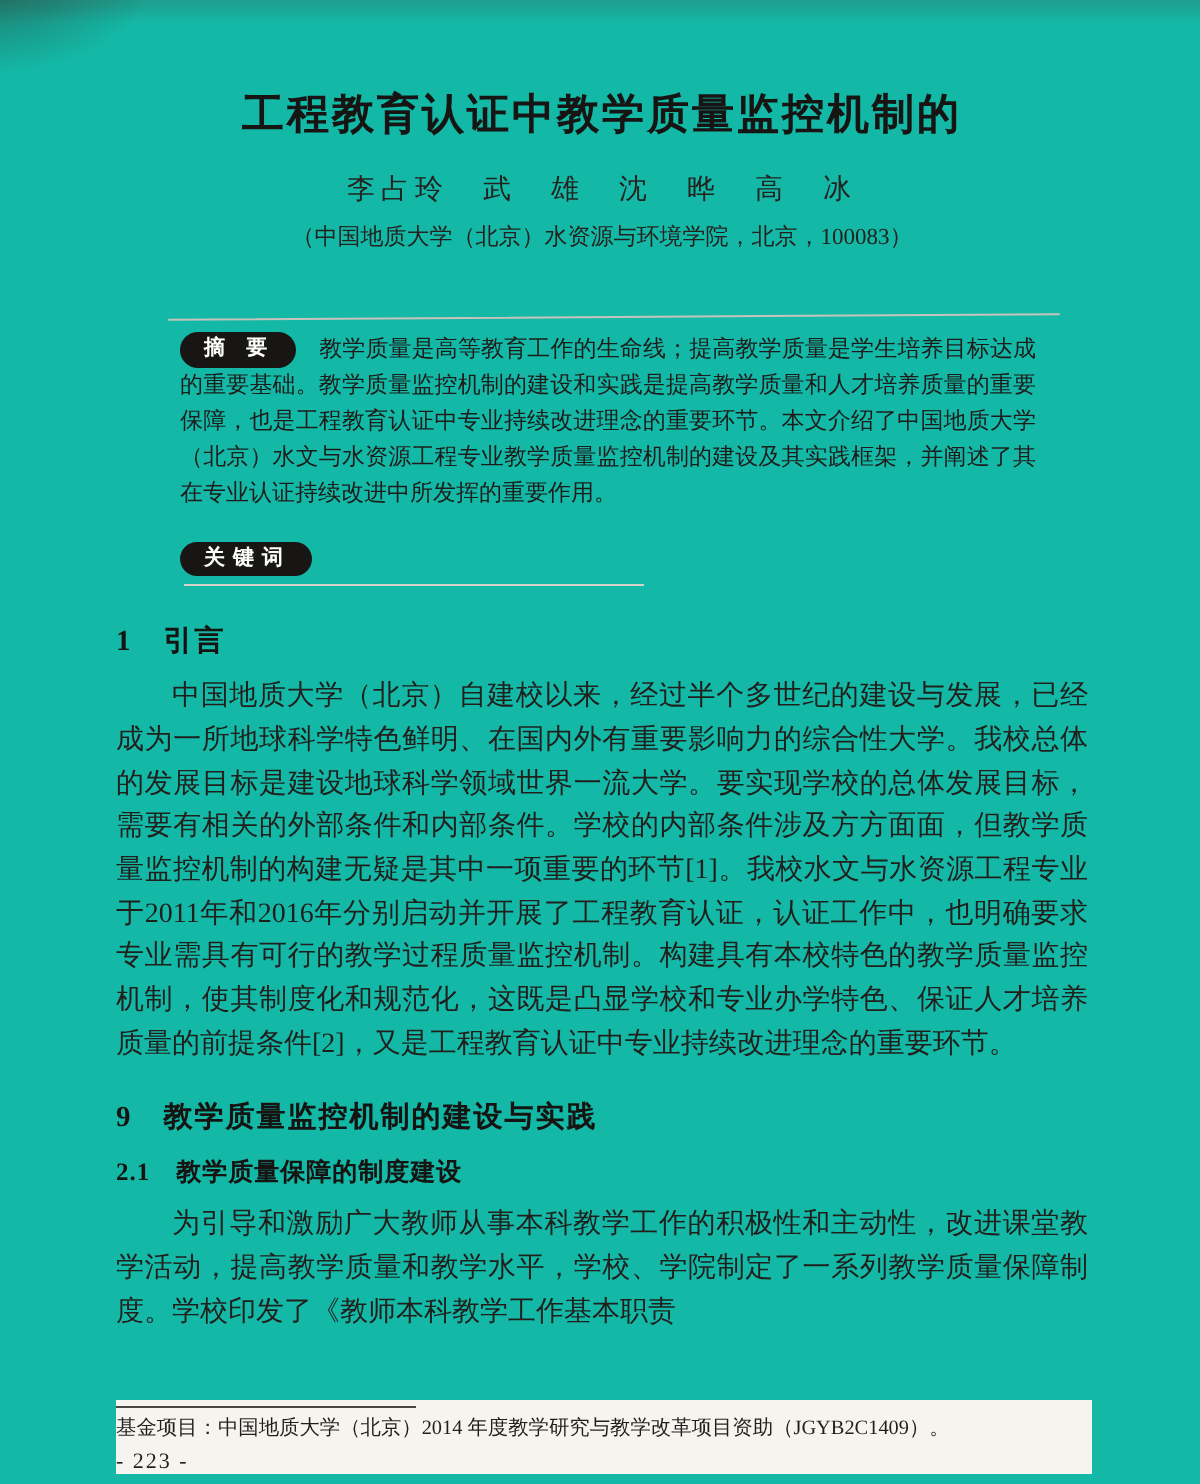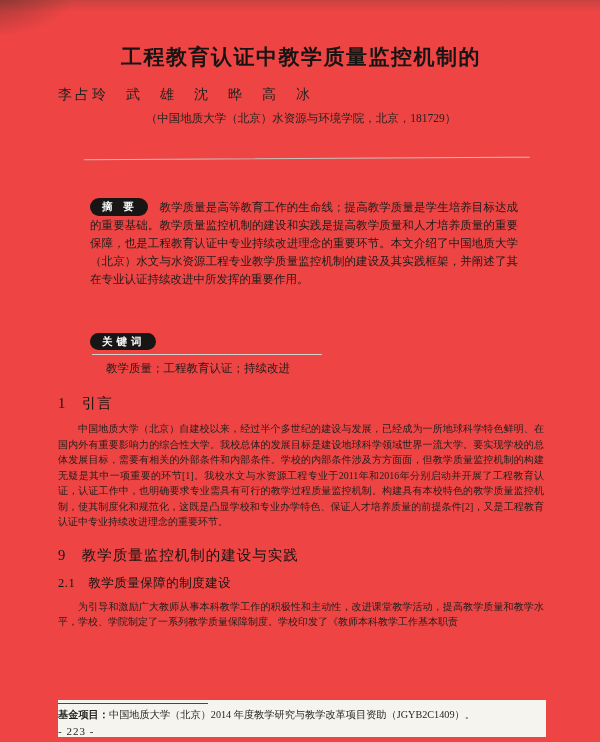--- a/index.html
+++ b/index.html
@@ -5,21 +5,21 @@
   html, body {
     margin: 0;
     padding: 0;
     background: #e9e7e2;
   }
   .page {
     position: relative;
     width: 600px;
     height: 742px;
     margin: 0 auto;
-    background: #ef4444;
+    background: #14b8a6;
     overflow: hidden;
     font-family: "Liberation Serif", "DejaVu Serif", serif;
     color: #1d1c1a;
   }
   
   .page::before {
     content: "";
     position: absolute;
     top: 0; left: 0; right: 0;
     height: 12px;
@@ -43,21 +43,21 @@
   .title {
     margin: 0 0 12px 0;
     font-size: 21px;
     font-weight: bold;
     text-align: center;
     line-height: 1.52;
     letter-spacing: 1.5px;
     color: #161513;
   }
   .authors {
-    text-align: left;
+    text-align: center;
     font-size: 14px;
     letter-spacing: 3px;
     margin-bottom: 7px;
     color: #24221f;
   }
   .affiliation {
     text-align: center;
     font-size: 11.5px;
     margin-bottom: 32px;
     color: #24221f;
@@ -79,21 +79,20 @@
     display: inline-block;
     background: #17key1614;
     background: #171614;
     color: #fdfdfb;
     font-size: 10.5px;
     font-weight: bold;
     letter-spacing: 4px;
     padding: 2px 10px 2px 12px;
     border-radius: 9px;
     line-height: 1.3;
-    margin-top: 32px;
   }
   .abstract .badge {
     margin-right: 9px;
     vertical-align: 1px;
   }
   .keywords {
     margin: 0 26px 18px 32px;
   }
   .keywords-rule {
     width: 230px;
@@ -102,34 +101,34 @@
     margin: 4px 0 0 2px;
   }
   .keywords-text {
     margin-top: 6px;
     padding-left: 16px;
     font-size: 11.5px;
   }
   .section-heading {
     margin: 16px 0 8px 0;
     font-size: 14.5px;
-    font-weight: normal;
+    font-weight: bold;
     letter-spacing: 1px;
     color: #151412;
   }
   .subsection-heading {
     margin: 10px 0 7px 0;
     font-size: 12.5px;
-    font-weight: normal;
+    font-weight: bold;
     letter-spacing: 0.5px;
     color: #151412;
   }
   .body-para {
     margin: 0 0 4px 0;
-    font-size: 10px;
+    font-size: 14px;
     line-height: 1.55;
     text-align: justify;
     text-indent: 2em;
     color: #201f1c;
   }
   .footer {
     position: absolute;
     left: 58px;
     right: 54px;
     bottom: 5px;
@@ -141,21 +140,21 @@
     height: 0;
     border-top: 1px solid #4a4742;
     margin-bottom: 4px;
   }
   .footnote {
     font-size: 10.2px;
     line-height: 1.35;
     color: #201f1c;
   }
   .footnote-label {
-    font-weight: bold;
+    font-weight: normal;
   }
   .page-number {
     text-align: left;
     font-size: 11px;
     letter-spacing: 1px;
     margin-top: 3px;
     padding-right: 6px;
     color: #24221f;
   }
 </style>
@@ -164,33 +163,32 @@
 
 <div class="page">
   <div class="content">
 
     <h1 class="title">
       <span>工程教育认证中教学质量监控机制的</span><br>
     </h1>
 
     <div class="authors">李占玲　武　雄　沈　晔　高　冰</div>
 
-    <div class="affiliation">（中国地质大学（北京）水资源与环境学院，北京，181729）</div>
+    <div class="affiliation">（中国地质大学（北京）水资源与环境学院，北京，100083）</div>
 
     <div class="scan-line"></div>
 
     <div class="abstract">
       <span class="badge">摘 要</span>
       <span>教学质量是高等教育工作的生命线；提高教学质量是学生培养目标达成的重要基础。教学质量监控机制的建设和实践是提高教学质量和人才培养质量的重要保障，也是工程教育认证中专业持续改进理念的重要环节。本文介绍了中国地质大学（北京）水文与水资源工程专业教学质量监控机制的建设及其实践框架，并阐述了其在专业认证持续改进中所发挥的重要作用。</span>
     </div>
 
     <div class="keywords">
       <span class="badge">关键词</span>
       <div class="keywords-rule"></div>
-      <div class="keywords-text">教学质量；工程教育认证；持续改进</div>
     </div>
 
     <h2 class="section-heading">1　引言</h2>
     <p class="body-para">中国地质大学（北京）自建校以来，经过半个多世纪的建设与发展，已经成为一所地球科学特色鲜明、在国内外有重要影响力的综合性大学。我校总体的发展目标是建设地球科学领域世界一流大学。要实现学校的总体发展目标，需要有相关的外部条件和内部条件。学校的内部条件涉及方方面面，但教学质量监控机制的构建无疑是其中一项重要的环节[1]。我校水文与水资源工程专业于2011年和2016年分别启动并开展了工程教育认证，认证工作中，也明确要求专业需具有可行的教学过程质量监控机制。构建具有本校特色的教学质量监控机制，使其制度化和规范化，这既是凸显学校和专业办学特色、保证人才培养质量的前提条件[2]，又是工程教育认证中专业持续改进理念的重要环节。</p>
 
     <h2 class="section-heading">9　教学质量监控机制的建设与实践</h2>
 
     <h3 class="subsection-heading">2.1　教学质量保障的制度建设</h3>
     <p class="body-para">为引导和激励广大教师从事本科教学工作的积极性和主动性，改进课堂教学活动，提高教学质量和教学水平，学校、学院制定了一系列教学质量保障制度。学校印发了《教师本科教学工作基本职责</p>
 

